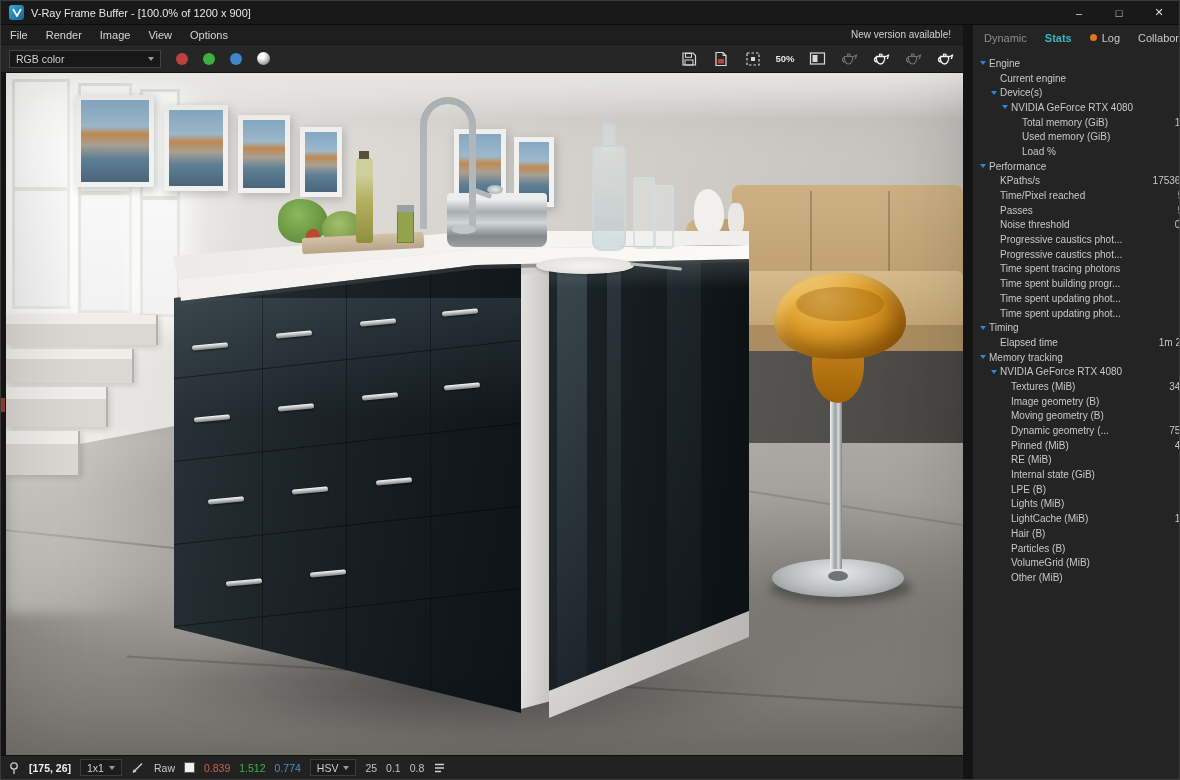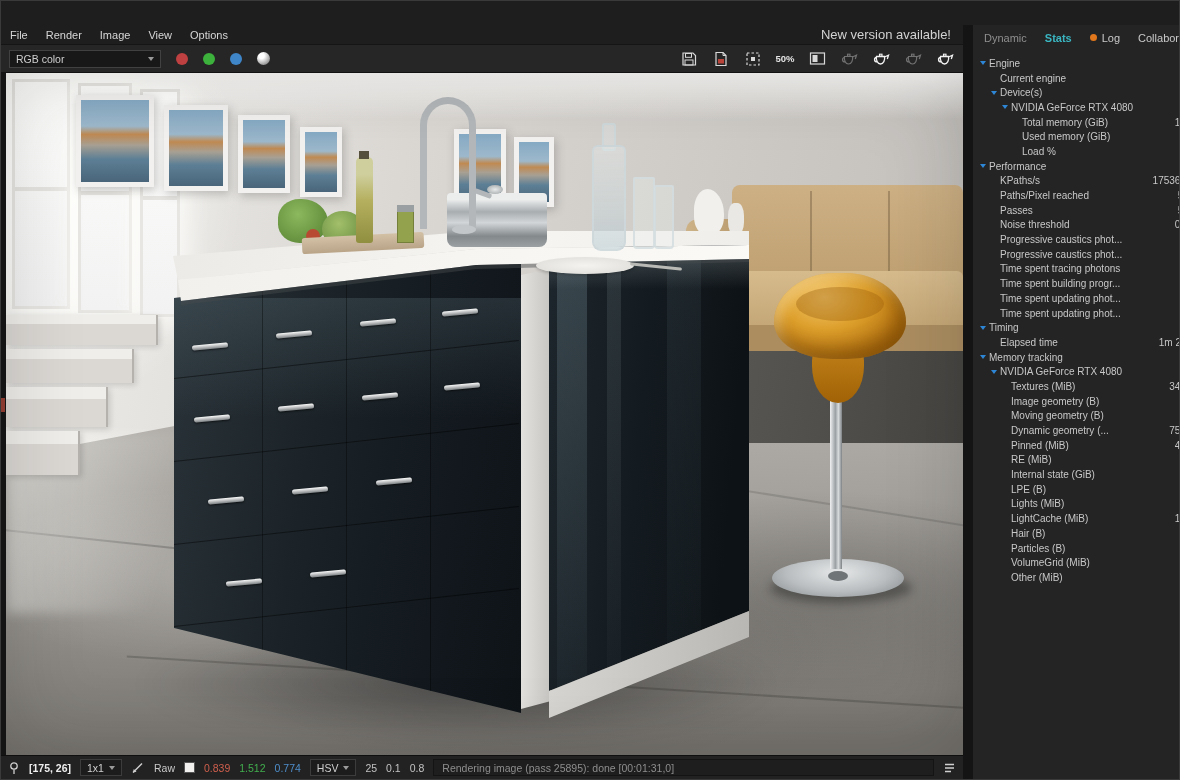--- a/index.html
+++ b/index.html
@@ -11,21 +11,21 @@
   .app-icon{width:15px;height:15px;margin:0 7px 0 8px;border-radius:3px;background:linear-gradient(135deg,#3aa6da,#14648f);display:flex;align-items:center;justify-content:center;flex:none}
   .title{font-size:11px;color:#e6e6e6}
   .wincontrols{margin-left:auto;display:flex;height:100%}
   .wc{width:40px;display:flex;align-items:center;justify-content:center;color:#dadada;font-size:11px}
   
   .main{position:absolute;top:24px;left:0;right:0;bottom:0;display:flex}
   .left-col{width:962px;flex:none;display:flex;flex-direction:column}
   
   .menubar{height:20px;background:#1e1e1e;display:flex;align-items:center;border-bottom:1px solid #151515}
   .menu-item{padding:0 9px;font-size:11px;color:#d6d6d6}
-  .notice{margin-left:auto;padding-right:12px;font-size:13px;color:#d2d2d2}
+  .notice{margin-left:auto;padding-right:12px;font-size:10px;color:#d2d2d2}
   
   .toolbar{height:28px;background:#262626;display:flex;align-items:center;border-bottom:1px solid #121212;padding:0 8px}
   .chan{width:152px;height:18px;background:#181818;border:1px solid #414141;display:flex;align-items:center;font-size:10.5px;color:#cfcfcf;padding:0 6px}
   .caret{margin-left:auto;width:0;height:0;border-left:3.5px solid transparent;border-right:3.5px solid transparent;border-top:4px solid #9a9a9a}
   .dot{width:12px;height:12px;border-radius:50%;margin-left:15px;flex:none}
   .dot.red{background:#bf4040}.dot.green{background:#3cb23c}.dot.blue{background:#3e86c8}
   .sphere{width:13px;height:13px;border-radius:50%;margin-left:15px;background:radial-gradient(circle at 35% 30%,#fff 0 22%,#bdbdbd 55%,#5f5f5f);flex:none}
   .tb-right{margin-left:auto;display:flex;align-items:center;gap:12px}
   .tbi{width:20px;height:18px;display:flex;align-items:center;justify-content:center}
   .tbi.dim{opacity:.42}
@@ -69,20 +69,33 @@
   .handle{position:absolute;width:36px;height:5px;border-radius:2px;background:linear-gradient(180deg,#fafafa,#7e8284);transform:rotate(-5deg);box-shadow:0 1px 2px rgba(0,0,0,.6)}
   .seamh{position:absolute;left:0;width:347px;height:1px;background:rgba(0,0,0,.45);transform:rotate(-6.3deg);transform-origin:left center}
   .seamv{position:absolute;top:0;width:1px;height:455px;background:rgba(0,0,0,.35)}
   .streak{position:absolute;top:0;height:462px}
 </style>
 </head>
 <body>
 
 <div class="app">
 
+  <div class="titlebar">
+    <div class="app-icon">
+      <svg width="10" height="9" viewBox="0 0 10 9">
+          <path d="M1 1 L5 8 L9 1" stroke="#fff" stroke-width="1.7" fill="none"></path>
+        </svg>
+    </div>
+    <div class="title">V-Ray Frame Buffer - [100.0% of 1200 x 900]</div>
+    <div class="wincontrols">
+      <div class="wc">–</div>
+      <div class="wc">□</div>
+      <div class="wc">✕</div>
+    </div>
+  </div>
 
   <div class="main">
     <div class="left-col">
 
       <div class="menubar">
         <span class="menu-item">File</span>
         <span class="menu-item">Render</span>
         <span class="menu-item">Image</span>
         <span class="menu-item">View</span>
         <span class="menu-item">Options</span>
@@ -296,23 +309,20 @@
         <span class="rv">0.839</span>
         <span class="gv">1.512</span>
         <span class="bv">0.774</span>
         <div class="sb-box">
           <span>HSV</span>
           <span class="caret"></span>
         </div>
         <span class="hv">25</span>
         <span class="hv">0.1</span>
         <span class="hv">0.8</span>
-        <div class="progress">
-          <span>Rendering image (pass 25895): done [00:01:31,0]</span>
-        </div>
         <span class="sbi">
           <svg width="13" height="12" viewBox="0 0 13 12">
               <path d="M2 2.5 h9 M2 6 h9 M2 9.5 h6" stroke="#cfcfcf" stroke-width="1.3"></path>
             </svg>
         </span>
       </div>
     </div>
 
     <div class="right-panel">
       <div class="tabs">
@@ -372,21 +382,21 @@
             <span class="slabel">Performance</span>
             <span class="sval"></span>
           </div>
           <div class="srow">
             <span class="gut" style="width: 27px;"></span>
             <span class="slabel">KPaths/s</span>
             <span class="sval">17536.980</span>
           </div>
           <div class="srow">
             <span class="gut" style="width: 27px;"></span>
-            <span class="slabel">Paths/Pixel reached</span>
+            <span class="slabel">Time/Pixel reached</span>
             <span class="sval">5056</span>
           </div>
           <div class="srow">
             <span class="gut" style="width: 27px;"></span>
             <span class="slabel">Passes</span>
             <span class="sval">5088</span>
           </div>
           <div class="srow">
             <span class="gut" style="width: 27px;"></span>
             <span class="slabel">Noise threshold</span>

